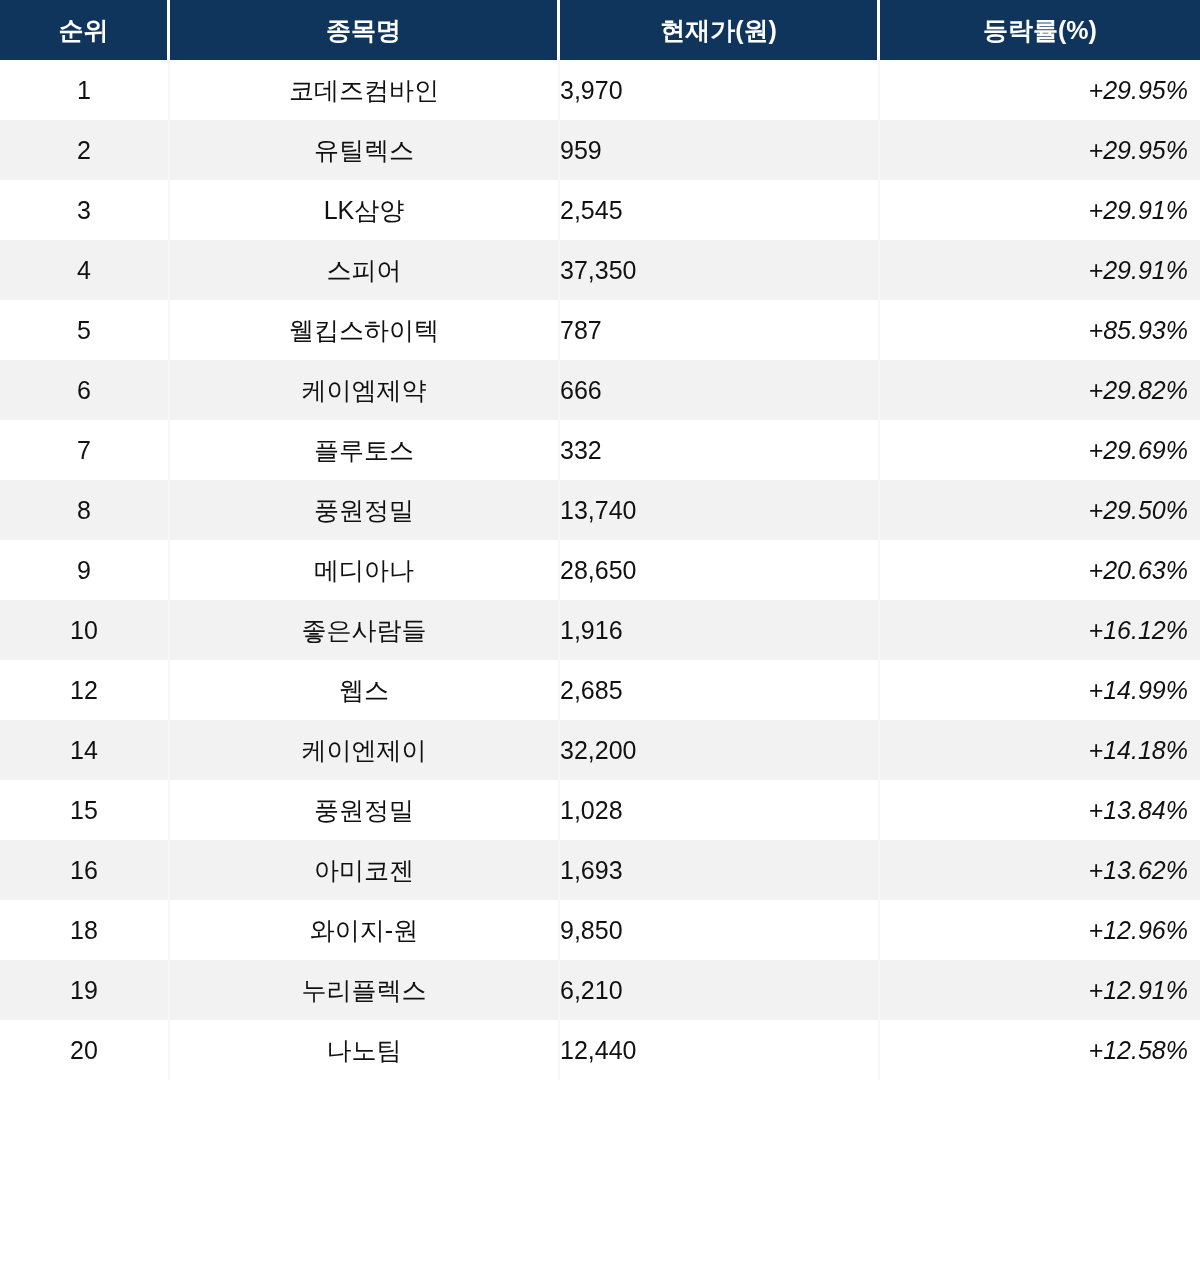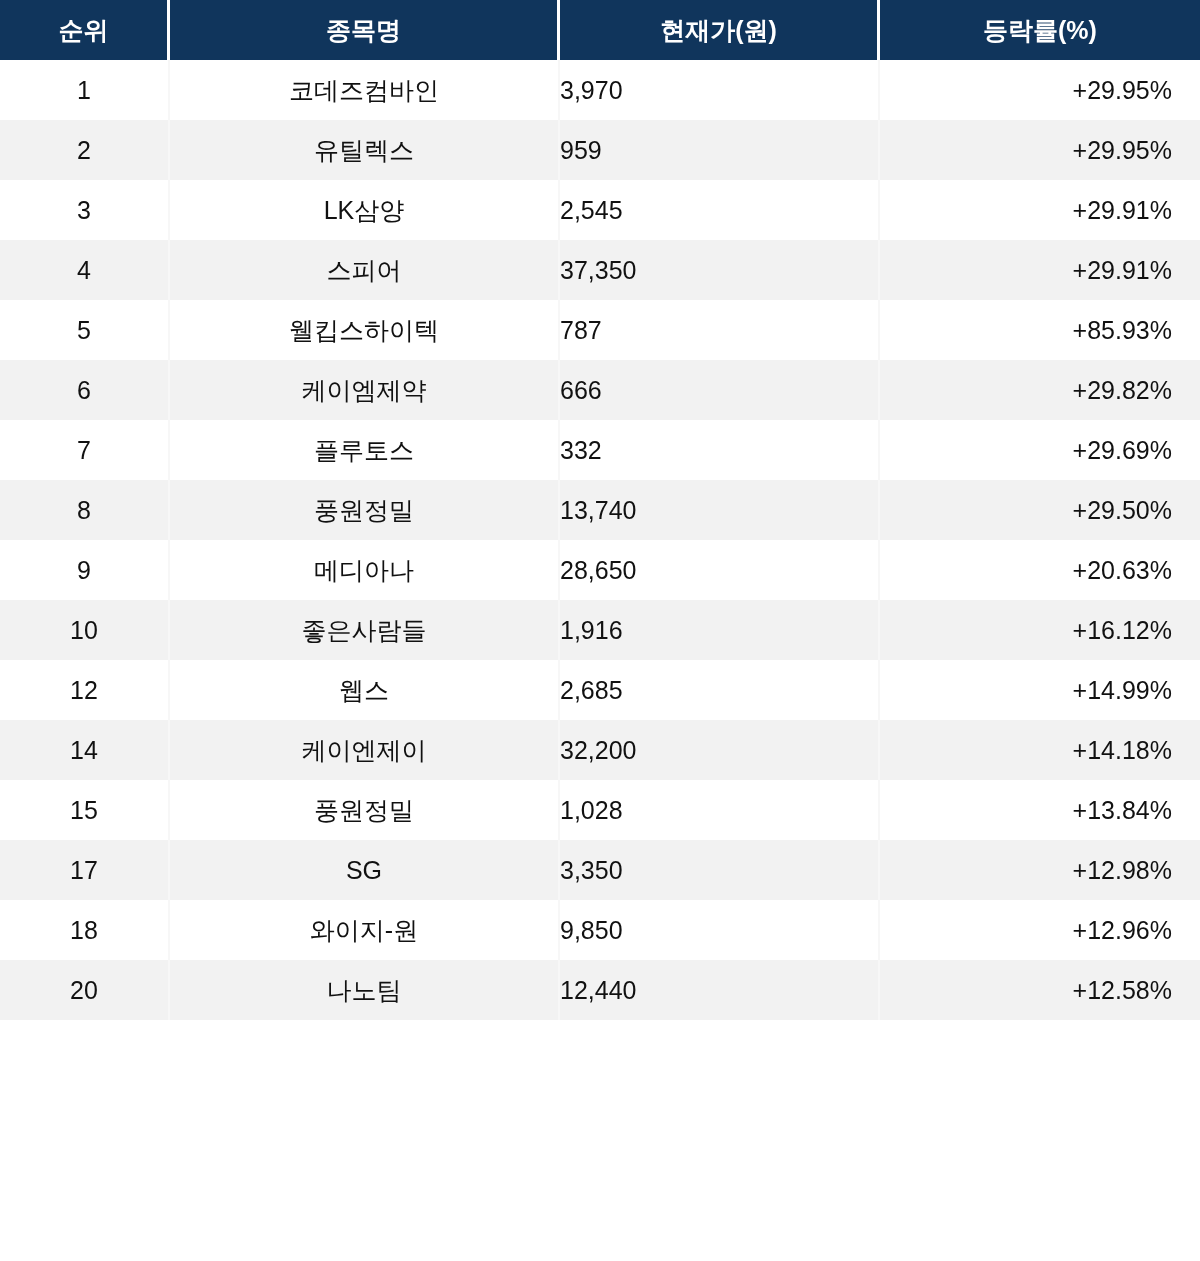--- a/index.html
+++ b/index.html
@@ -44,21 +44,21 @@
     border-right: 2px solid var(--divider, #f7f7f7);
     padding: 0;
     background: var(--row-bg, #ffffff);
   }
   tbody td:last-child { border-right: none; }
   tbody tr:nth-child(even) td { background: var(--row-alt-bg, #f2f2f2); }
 
   td.c-rank   { text-align: center; }
   td.c-name   { text-align: center; }
   td.c-price  { text-align: left; padding-right: 12px; }
-  td.c-change { text-align: right; padding-right: 28px; }
+  td.c-change { text-align: right; padding-right: 12px; font-style: italic; }
 </style>
 </head>
 <body>
 
 <table class="stock-table">
   <colgroup>
     <col class="c-rank">
     <col class="c-name">
     <col class="c-price">
     <col class="c-change">
@@ -144,30 +144,36 @@
     <td class="c-price">32,200</td>
     <td class="c-change">+14.18%</td>
   </tr>
       <tr>
     <td class="c-rank">15</td>
     <td class="c-name">풍원정밀</td>
     <td class="c-price">1,028</td>
     <td class="c-change">+13.84%</td>
   </tr>
       <tr>
-    <td class="c-rank">17</td>
-    <td class="c-name">SG</td>
-    <td class="c-price">3,350</td>
-    <td class="c-change">+12.98%</td>
+    <td class="c-rank">16</td>
+    <td class="c-name">아미코젠</td>
+    <td class="c-price">1,693</td>
+    <td class="c-change">+13.62%</td>
   </tr>
       <tr>
     <td class="c-rank">18</td>
     <td class="c-name">와이지-원</td>
     <td class="c-price">9,850</td>
     <td class="c-change">+12.96%</td>
+  </tr>
+      <tr>
+    <td class="c-rank">19</td>
+    <td class="c-name">누리플렉스</td>
+    <td class="c-price">6,210</td>
+    <td class="c-change">+12.91%</td>
   </tr>
       <tr>
     <td class="c-rank">20</td>
     <td class="c-name">나노팀</td>
     <td class="c-price">12,440</td>
     <td class="c-change">+12.58%</td>
   </tr>
     </tbody>
 </table>
 

